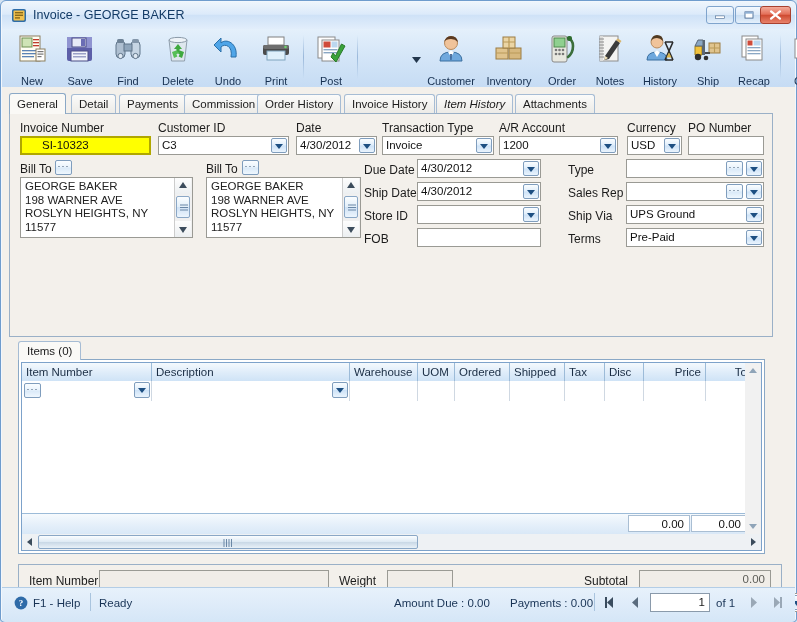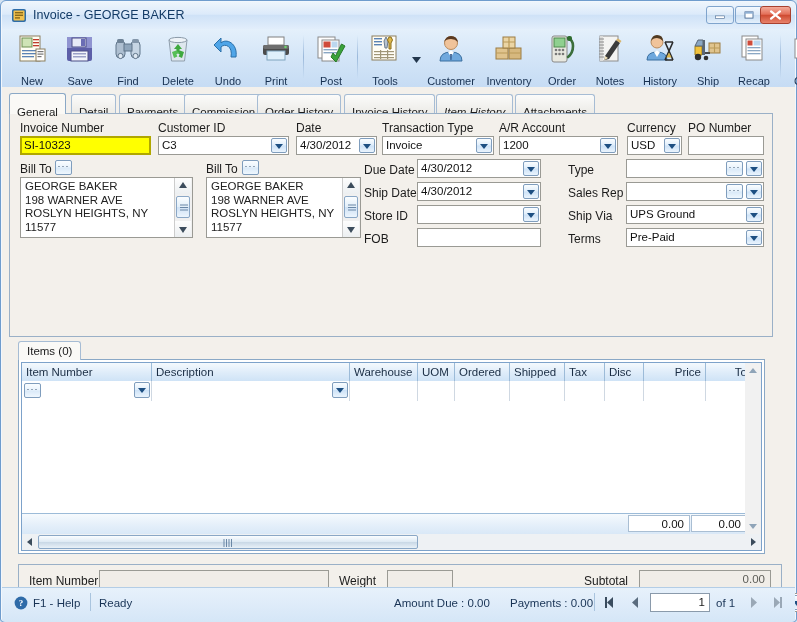--- a/index.html
+++ b/index.html
@@ -58,21 +58,21 @@
   .tb-arrow{position:absolute;top:24px;width:9px;height:6px;}
   
   #client{
     position:absolute;left:1px;top:86px;width:793px;height:500px;
     background:#f3f0eb;
   }
   
   #tabstrip{position:absolute;left:7px;top:7px;height:20px;}
   .tab{
     position:absolute;top:0;height:19px;line-height:19px;
-    box-sizing:border-box;padding:8px 7px;
+    box-sizing:border-box;padding:0 7px;
     border:1px solid #a6bcd4;border-bottom:none;
     border-radius:3px 3px 0 0;
     background:linear-gradient(to bottom,#fbfbfa 0%,#ecebe7 100%);
     font-size:11.5px;color:#1c1c1c;white-space:nowrap;
   }
   .tab.sel{
     background:#faf9f6;height:21px;line-height:20px;top:-1px;
     border-color:#8aa8c6;z-index:3;
   }
   
@@ -81,21 +81,21 @@
     box-sizing:border-box;
     border:1px solid #9ab0c7;
     background:#f3f0eb;
   }
   
   .lbl{position:absolute;font-size:12px;color:#1c1c1c;white-space:nowrap;line-height:14px;text-align:center;}
   .fld{
     position:absolute;box-sizing:border-box;height:19px;
     border:1px solid #9a9a94;background:#fff;
     font-size:11.5px;line-height:17px;color:#111;
-    padding:0 2px;white-space:nowrap;overflow:hidden;
+    padding:0 20px;white-space:nowrap;overflow:hidden;
   }
   .fld.ro{background:#f0ede8;color:#5d5d58;}
   .fld.num{text-align:right;padding-right:5px;}
   .fld.hl{background:#ffff00;border:2px solid #b0a700;line-height:15px;}
   .combo{
     position:absolute;box-sizing:border-box;height:19px;
     border:1px solid #9a9a94;background:#fff;
   }
   .combo .val{
     position:absolute;left:3px;top:0;right:20px;height:17px;line-height:17px;
@@ -319,38 +319,20 @@
           <rect x="8.5" y="16" width="14" height="1.4" fill="#8aa7c4"></rect>
             <rect x="8.5" y="19" width="14" height="1.4" fill="#8aa7c4"></rect>
           <path d="M16 24 L21 29 L30 13 L26.5 11 L20.5 23 L18 20 Z" fill="#3aa33a" stroke="#2a7a2a"></path>
         </svg>
       </span>
       <span class="tb-lbl">Post</span>
     </div>
 
     <div class="tb-sep" style="left:355px"></div>
 
-    <div class="tb-item" style="left:359px;width:48px">
-      <span class="tb-ico">
-        <svg width="32" height="32" viewBox="0 0 32 32">
-          <rect x="3" y="3" width="24" height="24" fill="#fffdf5" stroke="#8b7f5e"></rect>
-          <rect x="5" y="5" width="8" height="1.4" fill="#5a83b5"></rect>
-            <rect x="5" y="8" width="8" height="1.4" fill="#5a83b5"></rect>
-            <rect x="5" y="11" width="8" height="1.4" fill="#5a83b5"></rect>
-          <rect x="5" y="18" width="20" height="1.2" fill="#a09678"></rect>
-            <rect x="5" y="21" width="20" height="1.2" fill="#a09678"></rect>
-            <rect x="5" y="24" width="20" height="1.2" fill="#a09678"></rect>
-          <rect x="11" y="17" width="1.2" height="9" fill="#a09678"></rect>
-            <rect x="18" y="17" width="1.2" height="9" fill="#a09678"></rect>
-          <path d="M17 4 l2 4 -1 7 h-2 l-1-7 Z" fill="#b8c4d2" stroke="#6d7c8c"></path>
-          <path d="M22 4 q3 3 0 6 l0 6 h-2 l0-6 q-3-3 0-6 Z" fill="#e0b84a" stroke="#8a6f1f"></path>
-        </svg>
-      </span>
-      <span class="tb-lbl">Tools</span>
-    </div>
     <span class="tb-arrow" style="left:410px">
       <svg width="9" height="6" viewBox="0 0 9 6">
           <path d="M0 0 L9 0 L4.5 6 Z" fill="#23374d"></path>
         </svg>
     </span>
 
     <div class="tb-item" style="left:420px;width:58px">
       <span class="tb-ico">
         <svg width="32" height="32" viewBox="0 0 32 32">
           <circle cx="16" cy="10" r="6.5" fill="#f0c39a" stroke="#b98a5c"></circle>

